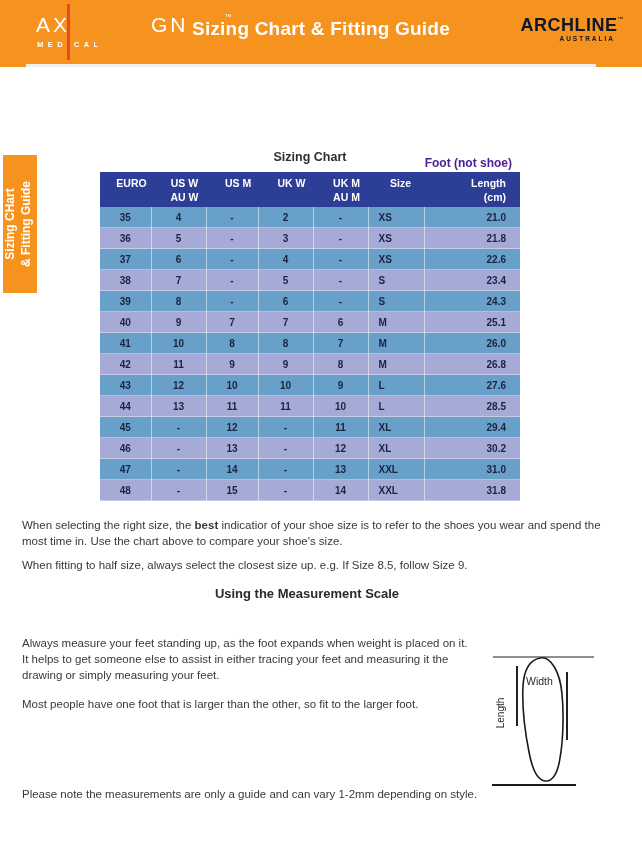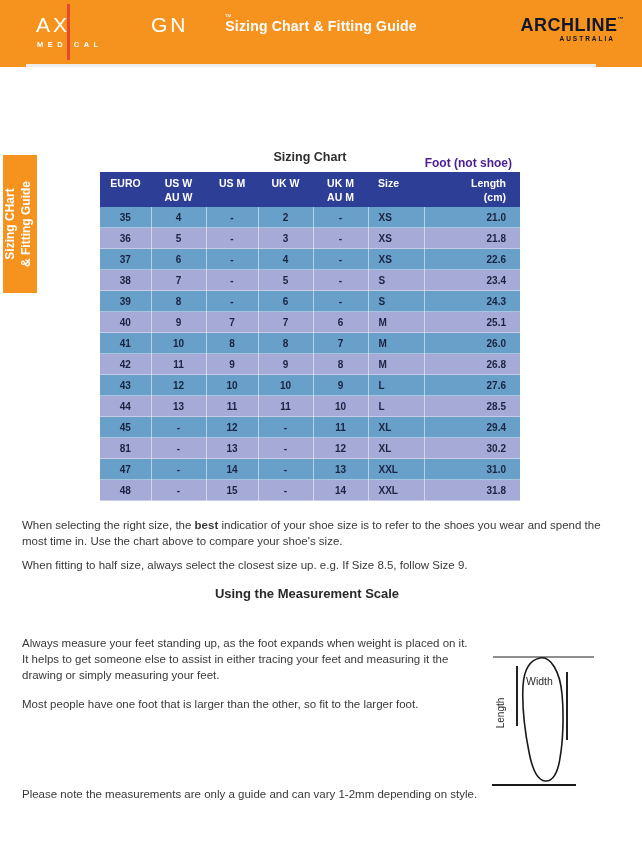--- a/index.html
+++ b/index.html
@@ -10,42 +10,42 @@
   .header-bar{position:absolute;left:0;top:0;width:642px;height:64px;background:#F6921E;}
   .header-divider{position:absolute;left:0;top:64px;width:642px;height:3px;
     background:linear-gradient(to right,#F6921E 0 26px,#efefef 26px 596px,#F6921E 596px 642px);}
   .axign-logo{position:absolute;left:36px;top:14px;color:#fff;}
   .axign-row{display:flex;align-items:flex-start;font-size:21px;letter-spacing:3px;line-height:22px;gap:36px;}
   .axign-gap{width:9px;}
   .axign-tm{font-size:7px;line-height:8px;margin-top:-1px;}
   .axign-line{position:absolute;left:31px;top:-10px;width:3px;height:56px;background:#E8492C;}
   .axign-sub{font-size:7.5px;font-weight:bold;letter-spacing:4.5px;margin-top:4px;margin-left:1px;}
   .page-title{position:absolute;left:0;top:18px;width:642px;text-align:center;
-    color:#fff;font-size:14px;font-weight:bold;letter-spacing:0.2px;}
+    color:#fff;font-size:19px;font-weight:bold;letter-spacing:0.2px;}
   .archline-logo{position:absolute;right:18px;top:16px;color:#0f172a;}
   .archline-row{display:flex;align-items:flex-start;font-size:18px;font-weight:bold;letter-spacing:0.5px;line-height:19px;}
   .archline-tm{font-size:6px;line-height:7px;}
   .archline-sub{font-size:6.5px;font-weight:bold;letter-spacing:2px;text-align:right;padding-right:9px;margin-top:0px;}
 
   
   .side-tab{position:absolute;left:3px;top:155px;width:34px;height:138px;background:#F6921E;}
   .side-tab-text{position:absolute;left:-52px;top:52px;width:138px;height:34px;
     transform:rotate(-90deg);text-align:center;color:#fff;font-weight:bold;
     font-size:12px;line-height:15.5px;white-space:nowrap;}
 
   
   .chart-title{position:absolute;left:100px;top:150px;width:420px;text-align:center;
     font-size:12.5px;font-weight:bold;color:#2e2e30;}
   .foot-label{position:absolute;left:330px;top:156px;width:182px;text-align:right;
     font-size:12px;font-weight:bold;color:#4c1d95;}
   table.sizing{position:absolute;left:100px;top:172px;width:420px;border-collapse:collapse;
     table-layout:fixed;}
   table.sizing thead th{background:#2C3E96;color:#fff;font-size:10.5px;font-weight:bold;
     padding:4px 0 3px 0;vertical-align:top;text-align:center;}
-  table.sizing thead .l1,table.sizing thead .l2{line-height:14px;min-height:14px;}
+  table.sizing thead .l1,table.sizing thead .l2{line-height:14px;min-height:14px;margin-left:12px;}
   table.sizing tbody td{height:18px;font-size:10px;font-weight:bold;color:#1A2340;
     text-align:center;border-right:1px solid rgba(255,255,255,0.5);
     border-bottom:1px solid rgba(255,255,255,0.4);}
   table.sizing tbody td:last-child{border-right:none;}
   table.sizing tbody tr:nth-child(odd){background:#68A0C9;}
   table.sizing tbody tr:nth-child(even){background:#A5ABD6;}
   table.sizing th.c5,table.sizing td.c5{text-align:left;padding-left:10px;}
   table.sizing th.c6,table.sizing td.c6{text-align:right;padding-right:14px;}
 
   
@@ -239,21 +239,21 @@
         <tr>
           <td class="c0">45</td>
           <td class="c1">-</td>
           <td class="c2">12</td>
           <td class="c3">-</td>
           <td class="c4">11</td>
           <td class="c5">XL</td>
           <td class="c6">29.4</td>
         </tr>
         <tr>
-          <td class="c0">81</td>
+          <td class="c0">46</td>
           <td class="c1">-</td>
           <td class="c2">13</td>
           <td class="c3">-</td>
           <td class="c4">12</td>
           <td class="c5">XL</td>
           <td class="c6">30.2</td>
         </tr>
         <tr>
           <td class="c0">47</td>
           <td class="c1">-</td>

